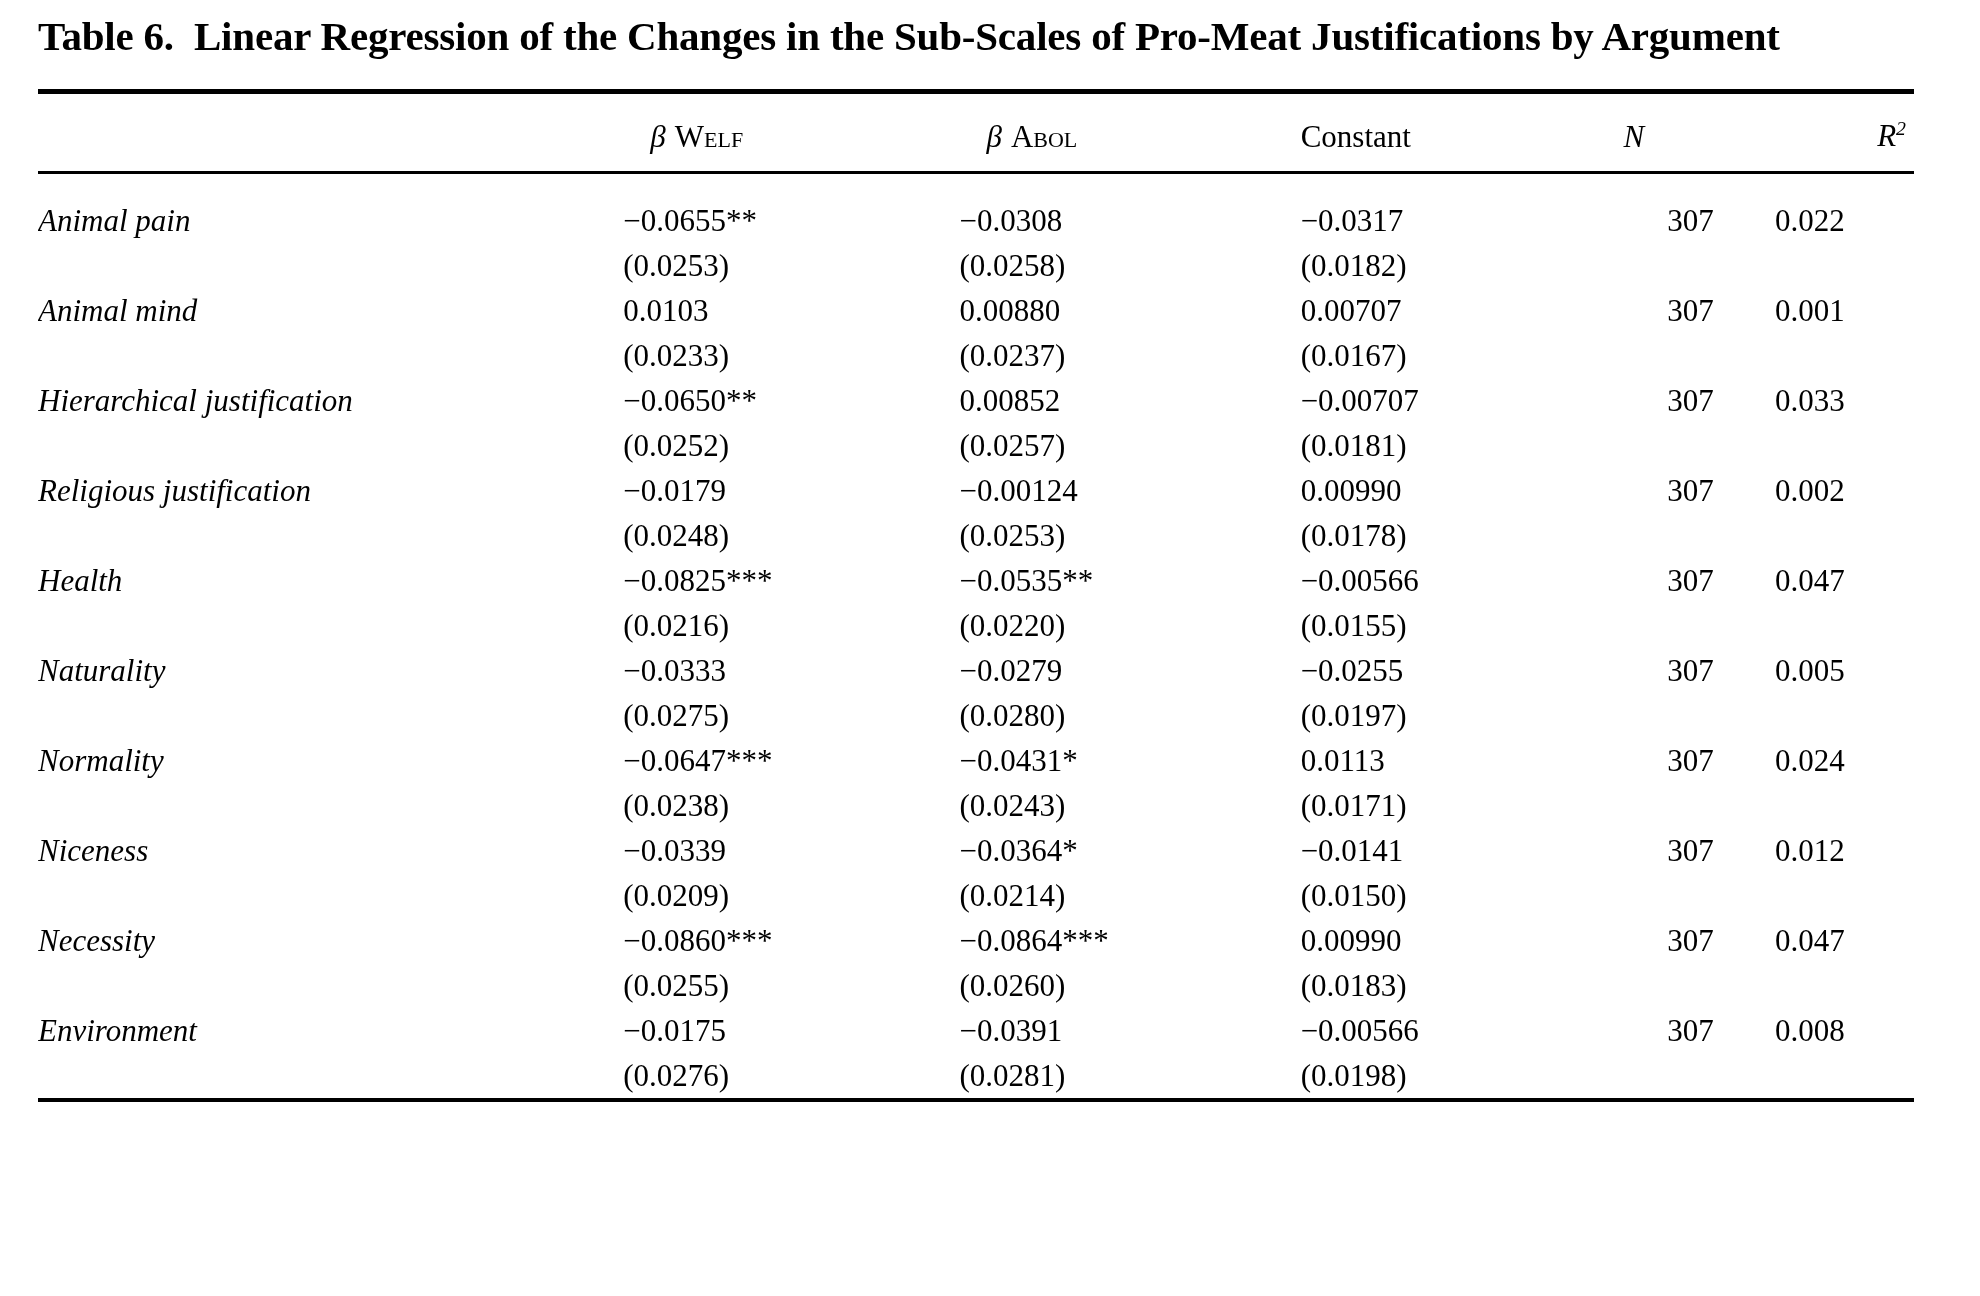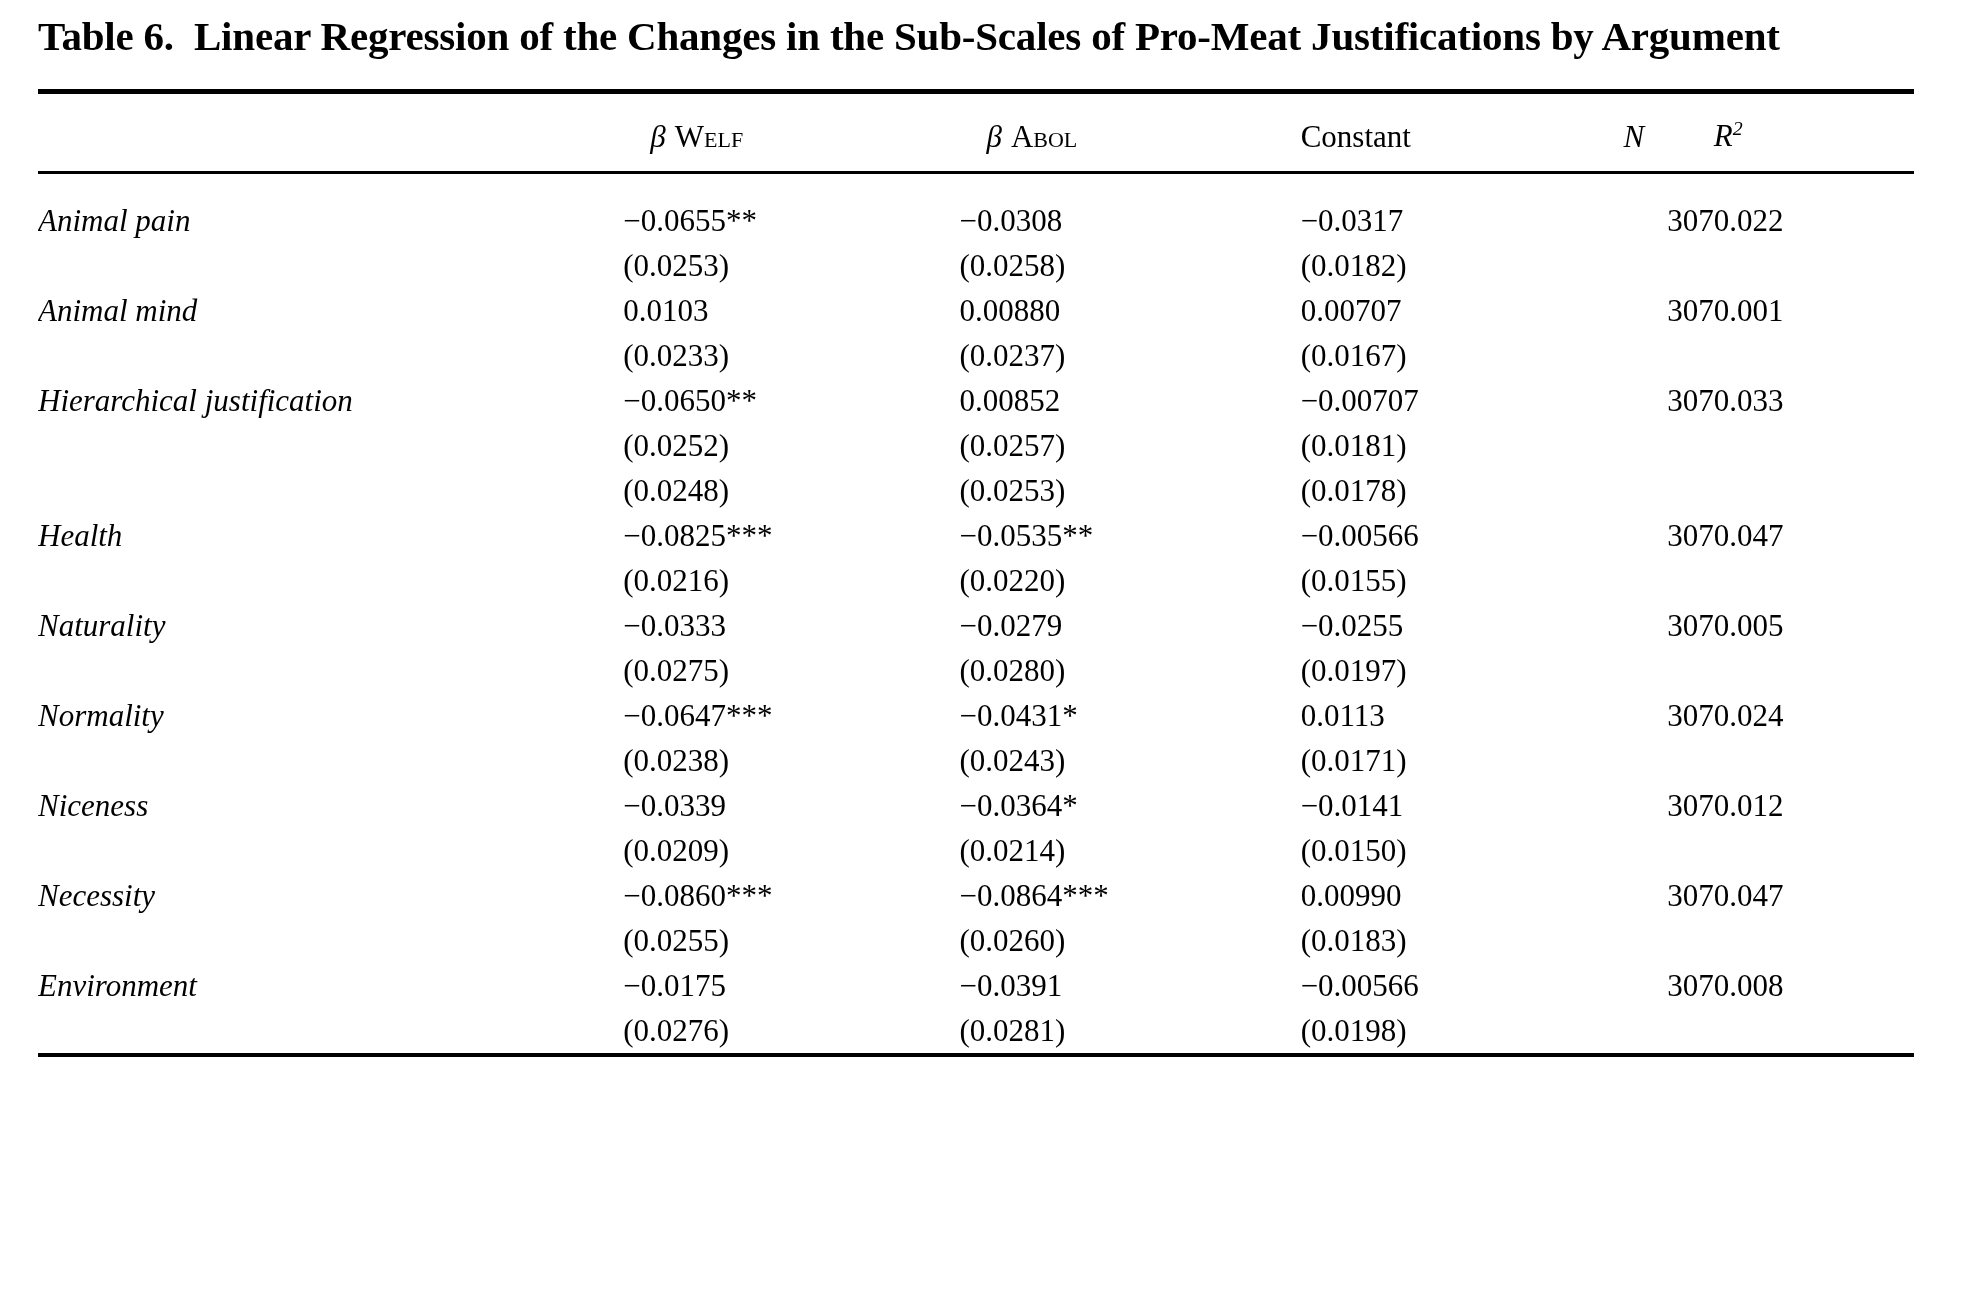--- a/index.html
+++ b/index.html
@@ -50,37 +50,37 @@
     font-weight: normal;
     text-align: left;
     vertical-align: bottom;
     height: 78px;
     box-sizing: border-box;
     padding: 0 0 16px 0;
     border-bottom: 3px solid #000;
   }
   th.h-welf, th.h-abol { padding-left: 27px; }
   th.h-n  { text-align: center; font-style: italic; }
-  th.h-r2 { text-align: left; padding-right: 8px; font-style: italic; }
+  th.h-r2 { text-align: right; padding-right: 8px; font-style: italic; }
   .beta { font-style: italic; margin-right: 9px; }
   .sc   { font-variant: small-caps; }
   th sup { font-size: 64%; font-style: italic; }
 
   tbody td {
     padding: 0;
     height: 45px;
     line-height: 45px;
     vertical-align: middle;
     overflow: hidden;
   }
   tbody tr:first-child td { padding-top: 24px; }
   tbody tr:last-child td  { }
   td.label { font-style: italic; }
   td.n     { text-align: right; }
-  td.r2    { text-align: left; padding-right: 8px; }
+  td.r2    { text-align: center; padding-right: 8px; }
 
   .notes {
     margin-top: 34px;
     font-size: 27px;
     line-height: 40px;
   }
   .note-label { font-style: italic; }
 </style>
 </head>
 <body>
@@ -156,20 +156,28 @@
         <tr>
           <td></td>
           <td>(0.0252)</td>
           <td>(0.0257)</td>
           <td>(0.0181)</td>
           <td></td>
           <td></td>
         </tr>
 
         <tr>
+          <td class="label">Religious justification</td>
+          <td>−0.0179</td>
+          <td>−0.00124</td>
+          <td>0.00990</td>
+          <td class="n">307</td>
+          <td class="r2">0.002</td>
+        </tr>
+        <tr>
           <td></td>
           <td>(0.0248)</td>
           <td>(0.0253)</td>
           <td>(0.0178)</td>
           <td></td>
           <td></td>
         </tr>
 
         <tr>
           <td class="label">Health</td>

